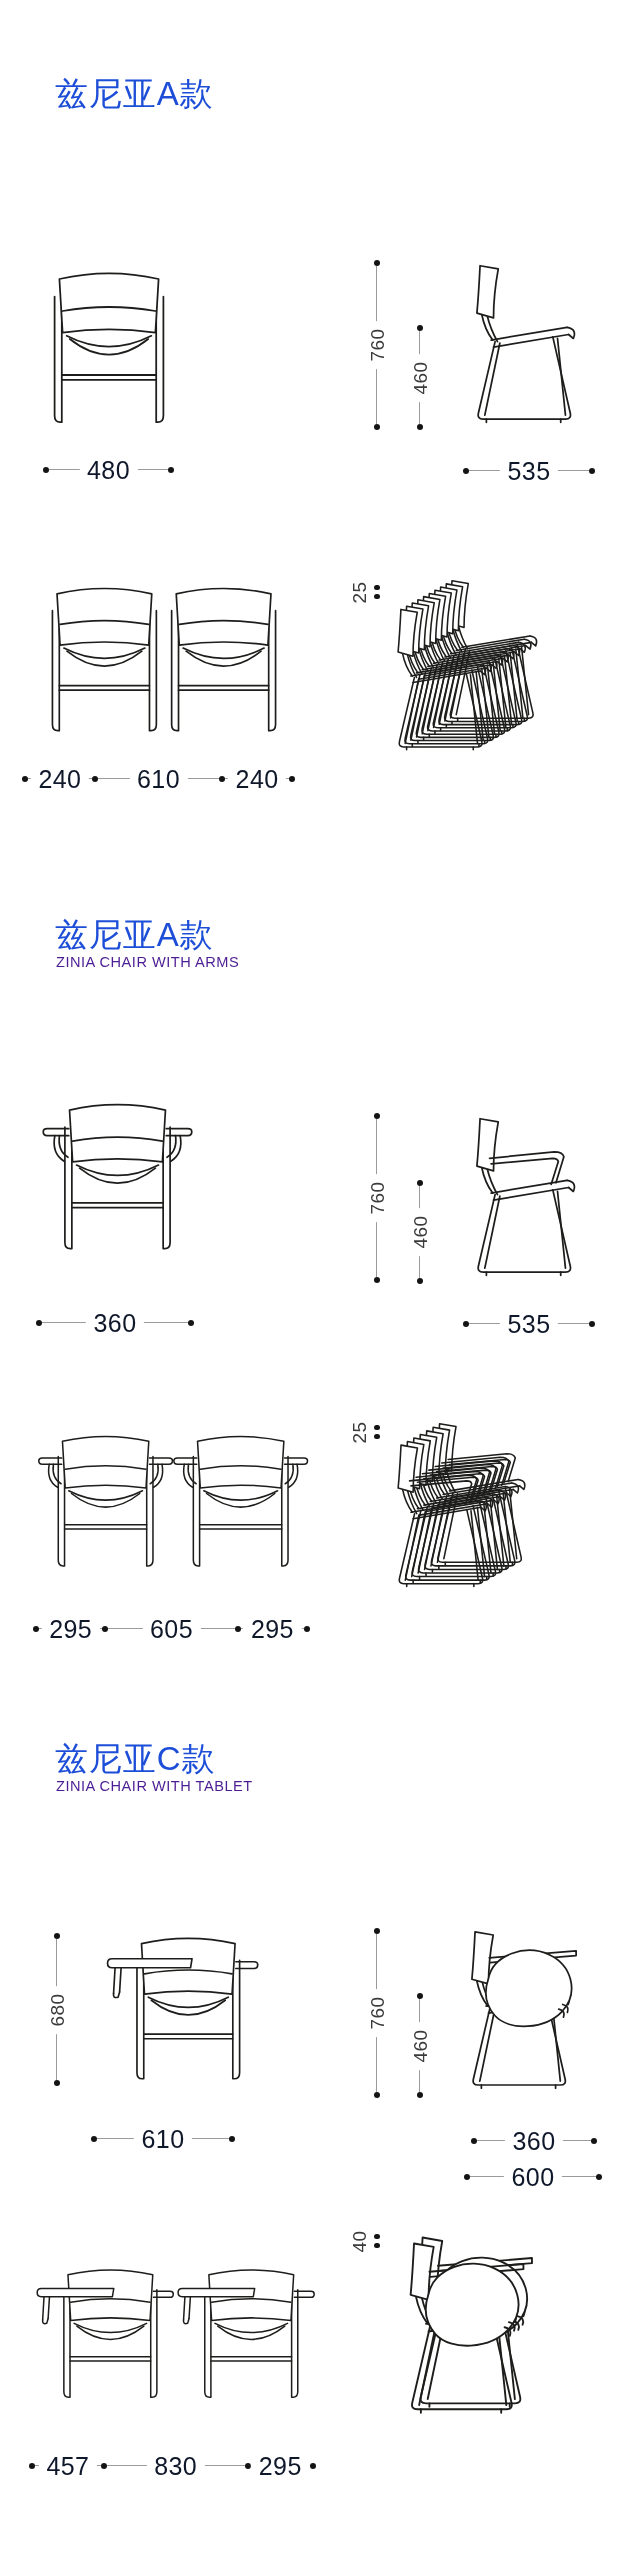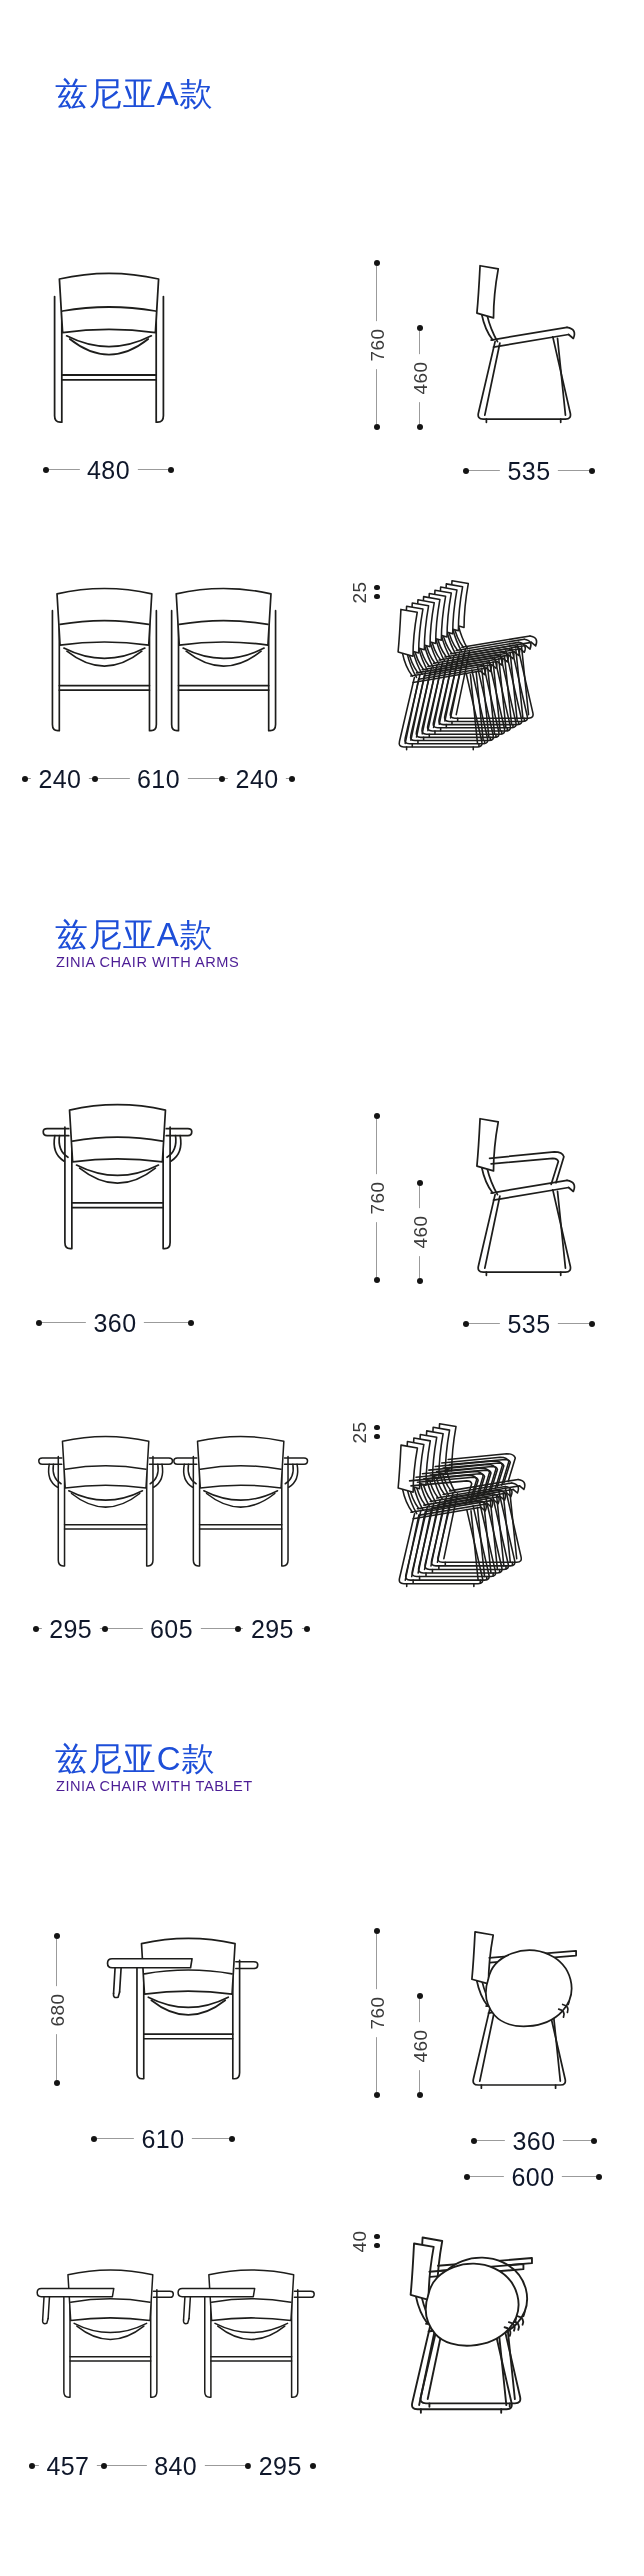--- a/index.html
+++ b/index.html
@@ -304,21 +304,21 @@
     <use href="#cfTab"></use>
       <use href="#cfTab" x="206"></use>
   </svg>
   <div class="hdim" style="left:29px;top:2459px;width:287px">
     <span class="dot"></span>
     <span class="seg" style="flex-grow:1.05">
         <span class="lbl">457</span>
       </span>
     <span class="dot"></span>
     <span class="seg" style="flex-grow:2.2">
-        <span class="lbl">840</span>
+        <span class="lbl">830</span>
       </span>
     <span class="dot"></span>
     <span class="seg" style="flex-grow:0.95">
         <span class="lbl">295</span>
       </span>
     <span class="dot"></span>
   </div>
 
   <div class="stackdim" style="left:349px;top:2232px">
     <span class="num">40</span>

